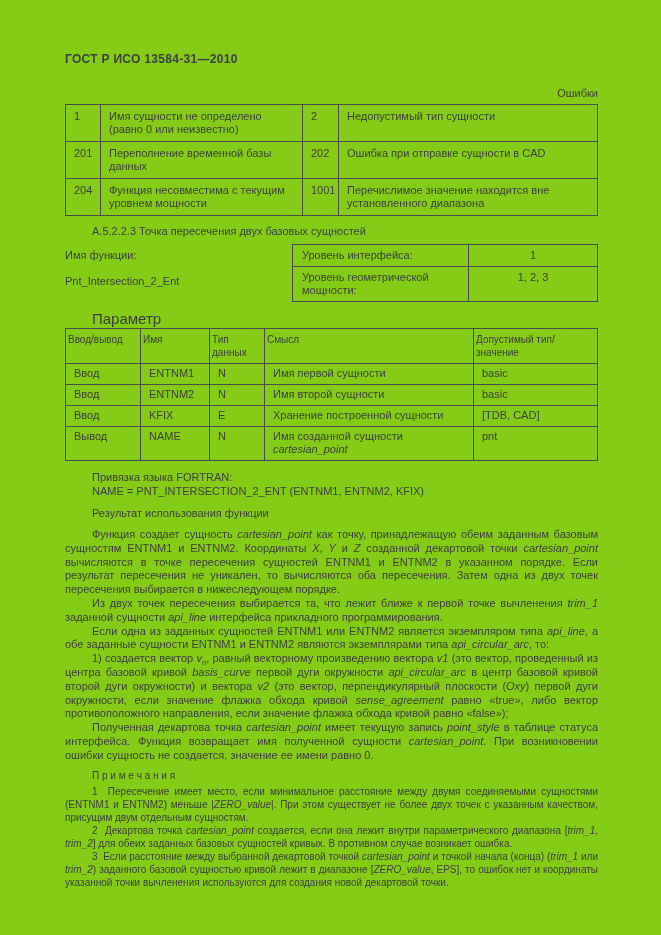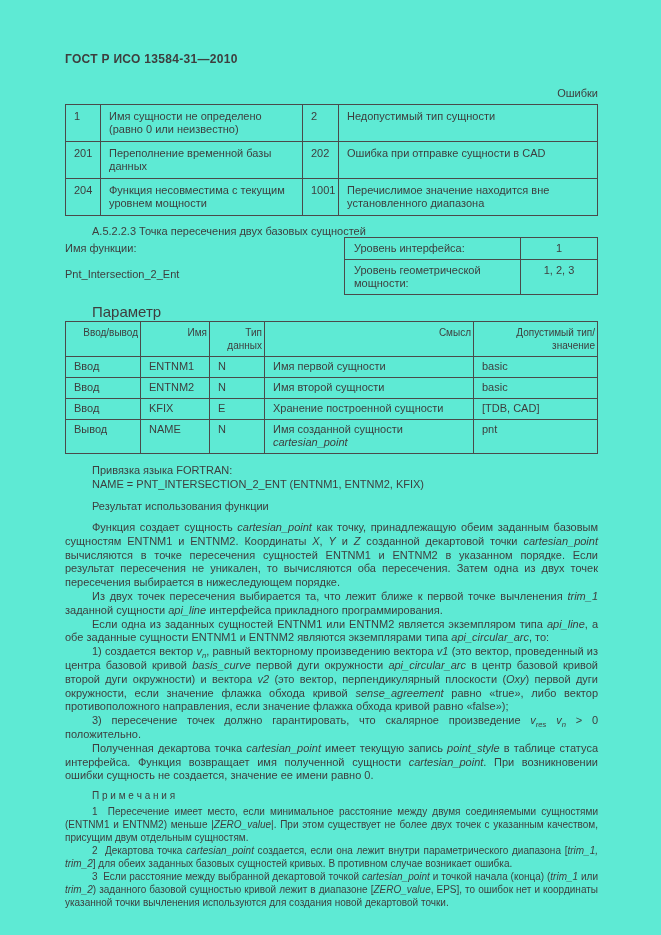--- a/index.html
+++ b/index.html
@@ -1,53 +1,53 @@
 <!DOCTYPE html>
 <html lang="ru"><head>
 <meta charset="utf-8">
 <style>
   * { box-sizing: border-box; }
   html, body { margin: 0; padding: 0; background: #ffffff; }
   .page {
     position: relative;
     width: 661px;
     height: 935px;
-    background: #5eead4;
+    background: #84cc16;
     padding: 52px 63px 0 65px;
     font-family: "Liberation Sans", "DejaVu Sans", sans-serif;
     color: #3e3e3e;
     overflow: hidden;
   }
   .doc-header { font-size: 12px; font-weight: bold; letter-spacing: 0.3px; }
 
   .tbl-label { font-size: 11px; margin: 21px 0 5px 27px; text-align: right; }
 
   table { border-collapse: collapse; table-layout: fixed; }
   td { border: 1px solid #4a4a4a; vertical-align: top; }
 
   .errors-table { width: 533px; font-size: 11px; line-height: 13px; }
   .errors-table td { padding: 5px 8px; }
   .errors-table col.c-code1 { width: 35px; }
   .errors-table col.c-desc1 { width: 202px; }
   .errors-table col.c-code2 { width: 36px; }
 
   .section-heading { font-size: 11px; margin: 9px 0 0 27px; }
 
-  .func-row { display: flex; }
+  .func-row { display: flex; margin-top: 7px; }
   .func-left { font-size: 11px; padding-top: 5px; }
   .func-name { margin-top: 14px; }
-  .level-table { width: 254px; margin-left: auto; font-size: 11px; line-height: 13px; }
+  .level-table { width: 306px; margin-left: auto; font-size: 11px; line-height: 13px; }
   .level-table td { padding: 4px 9px; }
   .level-table col.c-lbl { width: 176px; }
   .level-table td.val { text-align: center; }
 
   .param-label { font-size: 15px; margin: 8px 0 1px 27px; }
   .param-table { width: 533px; font-size: 11px; line-height: 13px; }
   .param-table td { padding: 3px 8px 4px 8px; }
-  .param-table tr.head td { text-align: right; font-size: 10px; padding: 4px 2px; }
+  .param-table tr.head td { text-align: left; font-size: 10px; padding: 4px 2px; }
   .param-table col.c-io { width: 75px; }
   .param-table col.c-nm { width: 69px; }
   .param-table col.c-tp { width: 55px; }
   .param-table col.c-mn { width: 209px; }
 
   .fortran { font-size: 11px; line-height: 13.5px; margin: 10px 0 0 27px; }
   .result-label { font-size: 11px; margin: 9px 0 0 27px; }
 
   .body-text { margin-top: 9px; font-size: 11px; line-height: 13.8px; }
   .body-text p, .notes p {
@@ -179,21 +179,20 @@
     <div>NAME = PNT_INTERSECTION_2_ENT (ENTNM1, ENTNM2, KFIX)</div>
   </div>
 
   <div class="result-label">Результат использования функции</div>
 
   <div class="body-text">
     <p><span>Функция создает сущность </span><span class="it">cartesian_point</span><span> как точку, принадлежащую обеим заданным базовым сущностям ENTNM1 и ENTNM2. Координаты </span><span class="it">X</span><span>, </span><span class="it">Y</span><span> и </span><span class="it">Z</span><span> созданной декартовой точки </span><span class="it">cartesian_point</span><span> вычисляются в точке пересечения сущностей ENTNM1 и ENTNM2 в указанном порядке. Если результат пересечения не уникален, то вычисляются оба пересечения. Затем одна из двух точек пересечения выбирается в нижеследующем порядке.</span></p>
     <p><span>Из двух точек пересечения выбирается та, что лежит ближе к первой точке вычленения </span><span class="it">trim_1</span><span> заданной сущности </span><span class="it">api_line</span><span> интерфейса прикладного программирования.</span></p>
     <p><span>Если одна из заданных сущностей ENTNM1 или ENTNM2 является экземпляром типа </span><span class="it">api_line</span><span>, а обе заданные сущности ENTNM1 и ENTNM2 являются экземплярами типа </span><span class="it">api_circular_arc</span><span>, то:</span></p>
     <p><span>1) создается вектор </span><span class="it">v</span><sub class="it">n</sub><span>, равный векторному произведению вектора </span><span class="it">v1</span><span> (это вектор, проведенный из центра базовой кривой </span><span class="it">basis_curve</span><span> первой дуги окружности </span><span class="it">api_circular_arc</span><span> в центр базовой кривой второй дуги окружности) и вектора </span><span class="it">v2</span><span> (это вектор, перпендикулярный плоскости (</span><span class="it">Оху</span><span>) первой дуги окружности, если значение флажка обхода кривой </span><span class="it">sense_agreement</span><span> равно «true», либо вектор противоположного направления, если значение флажка обхода кривой равно «false»);</span></p>
-    <p><span>3) пересечение точек должно гарантировать, что скалярное произведение </span><span class="it">v</span><sub class="it">res</sub><span> </span><span class="it">v</span><sub class="it">n</sub><span> &gt; 0 положительно.</span></p>
     <p><span>Полученная декартова точка </span><span class="it">cartesian_point</span><span> имеет текущую запись </span><span class="it">point_style</span><span> в таблице статуса интерфейса. Функция возвращает имя полученной сущности </span><span class="it">cartesian_point</span><span>. При возникновении ошибки сущность не создается, значение ее имени равно 0.</span></p>
   </div>
 
   <div class="notes">
     <div class="notes-heading">П р и м е ч а н и я</div>
     <p><span>1  Пересечение имеет место, если минимальное расстояние между двумя соединяемыми сущностями (ENTNM1 и ENTNM2) меньше |</span><span class="it">ZERO_value</span><span>|. При этом существует не более двух точек с указанным качеством, присущим двум отдельным сущностям.</span></p>
     <p><span>2  Декартова точка </span><span class="it">cartesian_point</span><span> создается, если она лежит внутри параметрического диапазона [</span><span class="it">trim_1, trim_2</span><span>] для обеих заданных базовых сущностей кривых. В противном случае возникает ошибка.</span></p>
     <p><span>3  Если расстояние между выбранной декартовой точкой </span><span class="it">cartesian_point</span><span> и точкой начала (конца) (</span><span class="it">trim_1</span><span> или </span><span class="it">trim_2</span><span>) заданного базовой сущностью кривой лежит в диапазоне [</span><span class="it">ZERO_value</span><span>, EPS], то ошибок нет и координаты указанной точки вычленения используются для создания новой декартовой точки.</span></p>
   </div>
 

